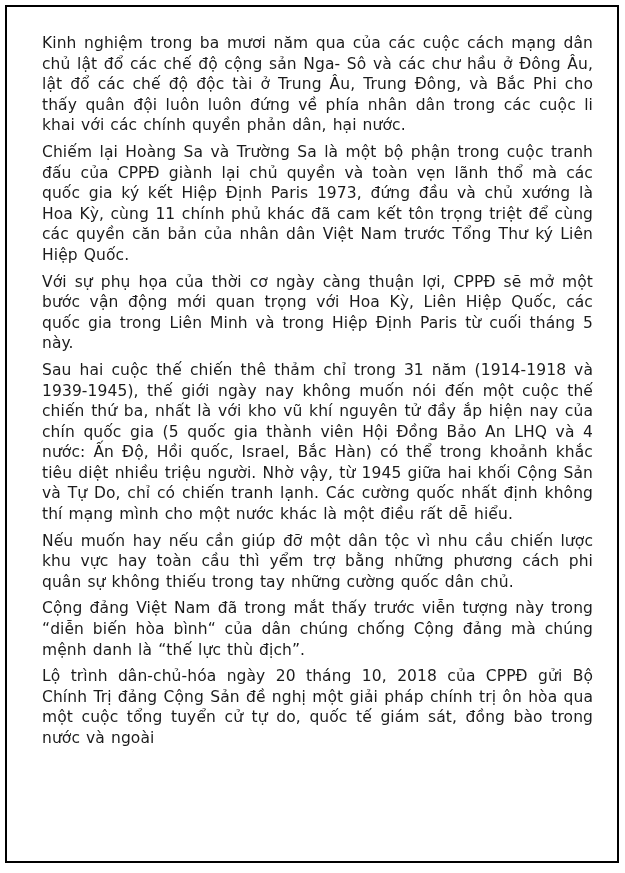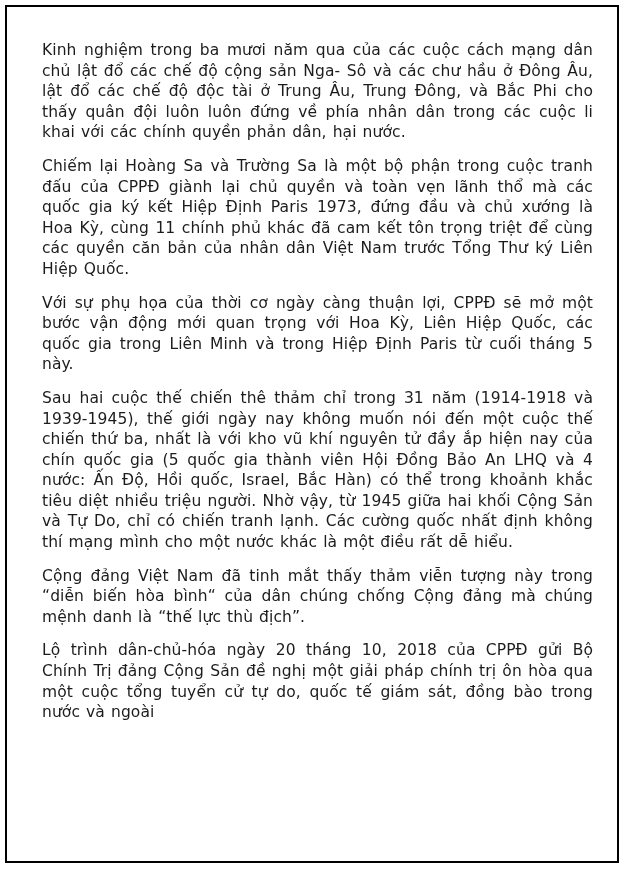--- a/index.html
+++ b/index.html
@@ -19,32 +19,33 @@
     left: 5px;
     top: 5px;
     width: 614px;
     height: 858px;
     border: 2px solid #000000;
     background: #ffffff;
     padding: 20px 24px 0 35px;
     overflow: hidden;
   }
   .page p {
-    margin: 13px 0 6px 0;
+    margin: 6px 0 6px 0;
     font-size: 15.5px;
     line-height: 20.6px;
     color: #1c1c1c;
     text-align: justify;
     letter-spacing: 0.1px;
     word-spacing: 1px;
   }
 </style>
 </head>
 <body>
 
 <div class="page">
   <p>Kinh nghiệm trong ba mươi năm qua của các cuộc cách mạng dân chủ lật đổ các chế độ cộng sản Nga- Sô và các chư hầu ở Đông Âu, lật đổ các chế độ độc tài ở Trung Âu, Trung Đông, và Bắc Phi cho thấy quân đội luôn luôn đứng về phía nhân dân trong các cuộc li khai với các chính quyền phản dân, hại nước.</p>
   <p>Chiếm lại Hoàng Sa và Trường Sa là một bộ phận trong cuộc tranh đấu của CPPĐ giành lại chủ quyền và toàn vẹn lãnh thổ mà các quốc gia ký kết Hiệp Định Paris 1973, đứng đầu và chủ xướng là Hoa Kỳ, cùng 11 chính phủ khác đã cam kết tôn trọng triệt để cùng các quyền căn bản của nhân dân Việt Nam trước Tổng Thư ký Liên Hiệp Quốc.</p>
   <p>Với sự phụ họa của thời cơ ngày càng thuận lợi, CPPĐ sẽ mở một bước vận động mới quan trọng với Hoa Kỳ, Liên Hiệp Quốc, các quốc gia trong Liên Minh và trong Hiệp Định Paris từ cuối tháng 5 này.</p>
   <p>Sau hai cuộc thế chiến thê thảm chỉ trong 31 năm (1914-1918 và 1939-1945), thế giới ngày nay không muốn nói đến một cuộc thế chiến thứ ba, nhất là với kho vũ khí nguyên tử đầy ắp hiện nay của chín quốc gia (5 quốc gia thành viên Hội Đồng Bảo An LHQ và 4 nước: Ấn Độ, Hồi quốc, Israel, Bắc Hàn) có thể trong khoảnh khắc tiêu diệt nhiều triệu người. Nhờ vậy, từ 1945 giữa hai khối Cộng Sản và Tự Do, chỉ có chiến tranh lạnh. Các cường quốc nhất định không thí mạng mình cho một nước khác là một điều rất dễ hiểu.</p>
-  <p>Cộng đảng Việt Nam đã tinh mắt thấy thảm viễn tượng này trong “diễn biến hòa bình“ của dân chúng chống Cộng đảng mà chúng mệnh danh là “thế lực thù địch”.</p>
+  <p>Nếu muốn hay nếu cần giúp đỡ một dân tộc vì nhu cầu chiến lược khu vực hay toàn cầu thì yểm trợ bằng những phương cách phi quân sự không thiếu trong tay những cường quốc dân chủ.</p>
+  <p>Cộng đảng Việt Nam đã trong mắt thấy trước viễn tượng này trong “diễn biến hòa bình“ của dân chúng chống Cộng đảng mà chúng mệnh danh là “thế lực thù địch”.</p>
   <p>Lộ trình dân-chủ-hóa ngày 20 tháng 10, 2018 của CPPĐ gửi  Bộ Chính Trị đảng Cộng Sản đề nghị một giải pháp chính trị ôn hòa qua một cuộc tổng tuyển cử tự do, quốc tế giám sát, đồng bào trong nước và ngoài</p>
 </div>
 
 </body></html>

